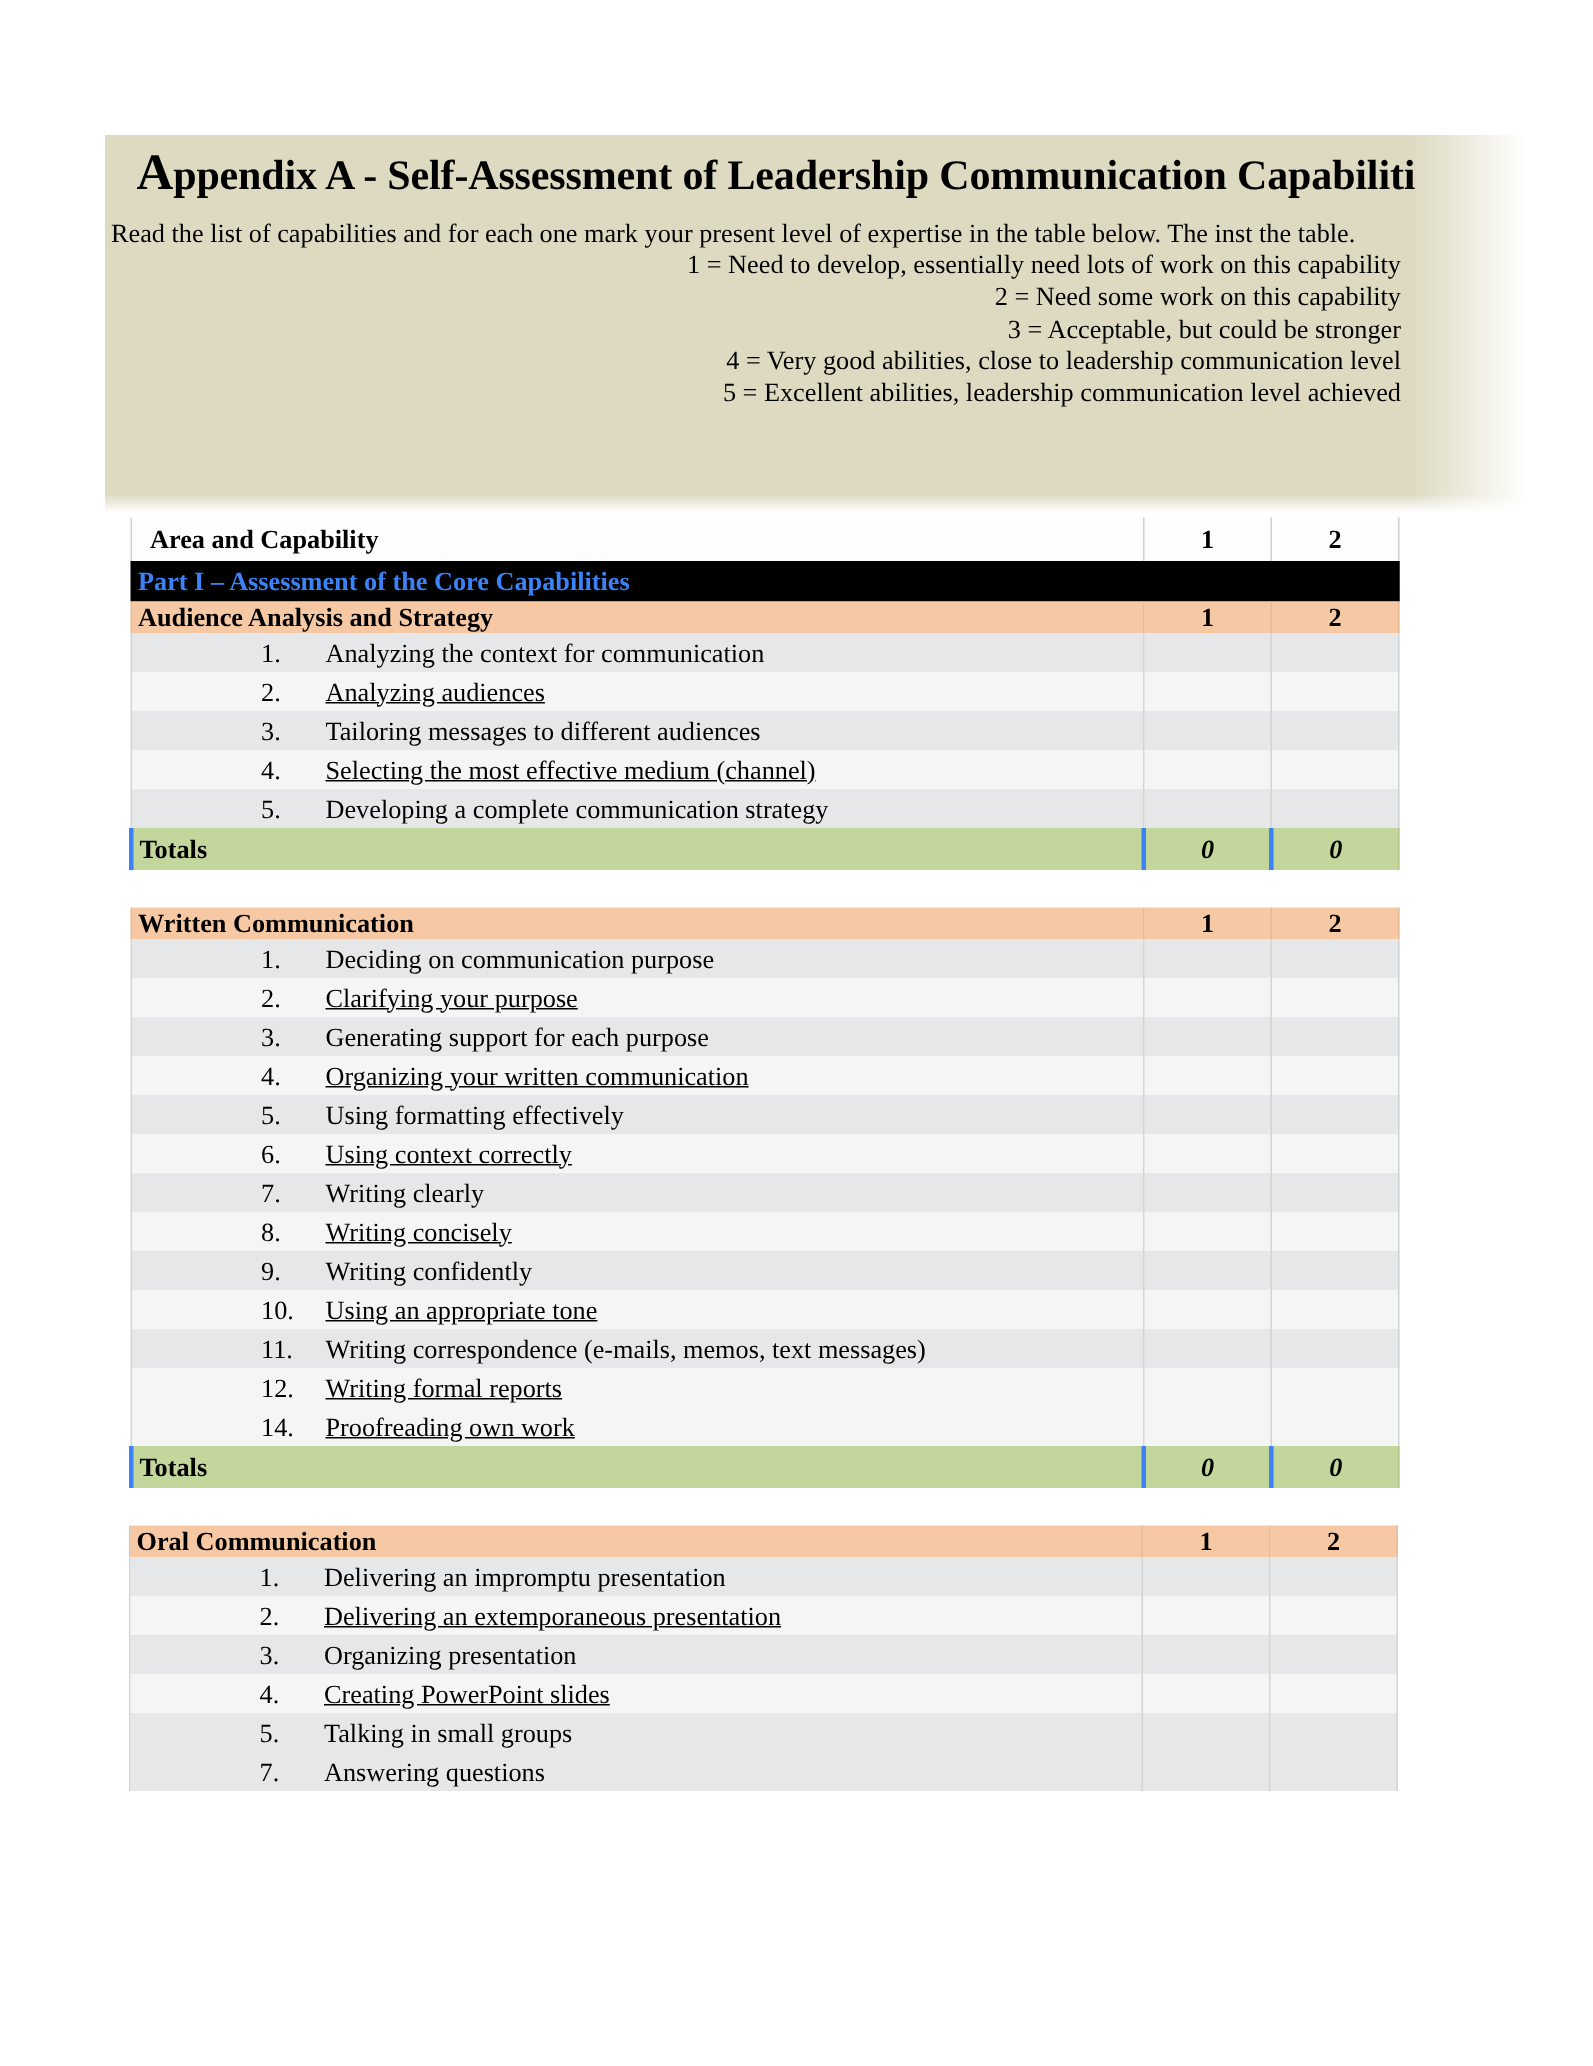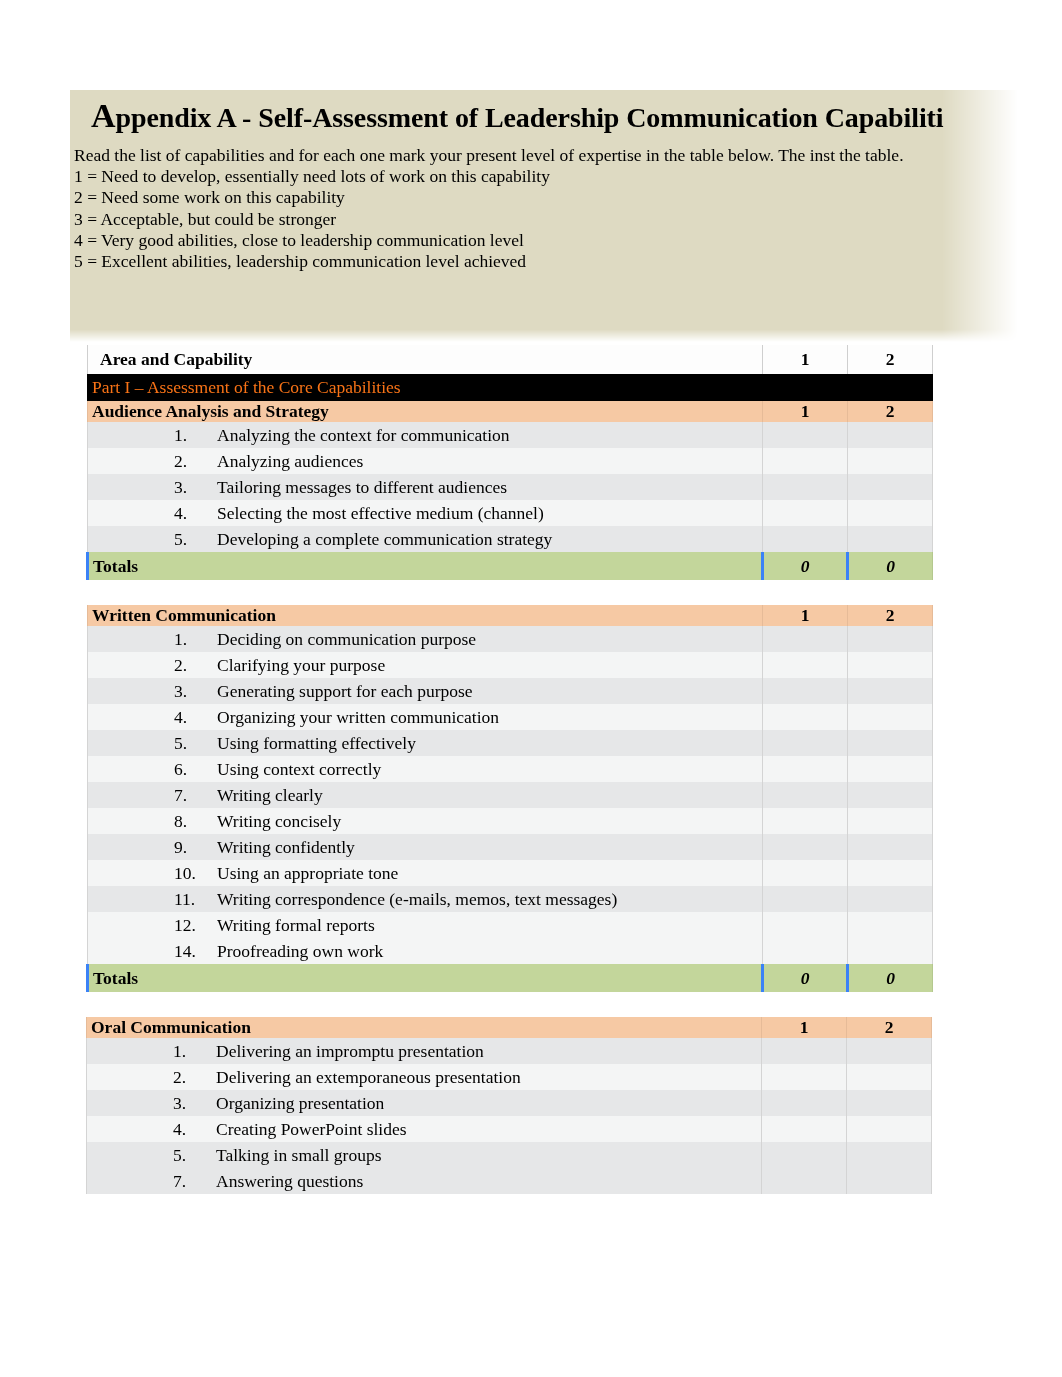--- a/index.html
+++ b/index.html
@@ -58,21 +58,21 @@
     font-size: 17.5px;
     line-height: 21.2px;
     overflow: hidden;
   }
   .intro-para {
     white-space: normal;
     width: 852px;
     overflow: hidden;
     max-height: 43px;
   }
-  .scale-line { white-space: nowrap; }
+  .scale-line { white-space: nowrap; text-align: right; }
 
   
   .sheet {
     position: absolute;
     left: 86px;
     top: 345px;
     width: 845px;
   }
   .tbl {
     border-collapse: collapse;
@@ -101,22 +101,22 @@
     font-weight: bold;
     border-left: 1px solid #cfcfcf;
     border-right: 1px solid #cfcfcf;
     height: 29px;
   }
   tr.colhead td.label { padding-left: 12px; }
 
   
   tr.part td {
     background: #000000;
-    color: #f97316;
-    font-weight: normal;
+    color: #3b82f6;
+    font-weight: bold;
     height: 27px;
     border-left: 1px solid #000;
     border-right: 1px solid #000;
   }
   tr.part td.label { padding-left: 4px; }
 
   
   tr.section td {
     background: #f6c9a4;
     font-weight: bold;
@@ -126,21 +126,21 @@
   }
   tr.section td.label { padding-left: 4px; }
 
   
   tr.item td {
     height: 26px;
     border-left: 1px solid #d4d4d4;
     border-right: 1px solid #d4d4d4;
   }
   tr.item.odd  td { background: #e6e7e8; }
-  tr.item.even td { background: #f4f5f5; }
+  tr.item.even td { background: #f4f5f5; text-decoration: underline; }
   td.label .numbering {
     display: inline-block;
     width: 43px;
     margin-left: 80px;
     text-align: left;
   }
 
   
   tr.totals td {
     background: #c3d69b;

